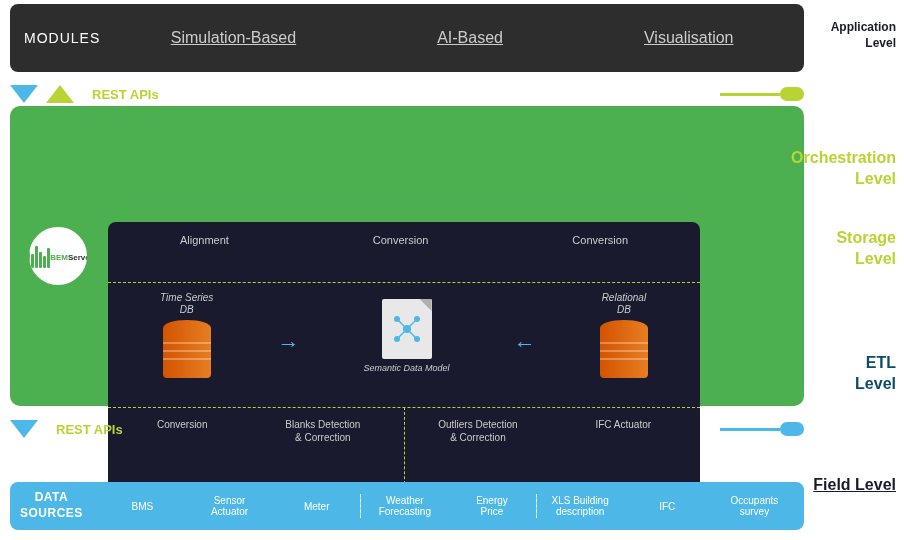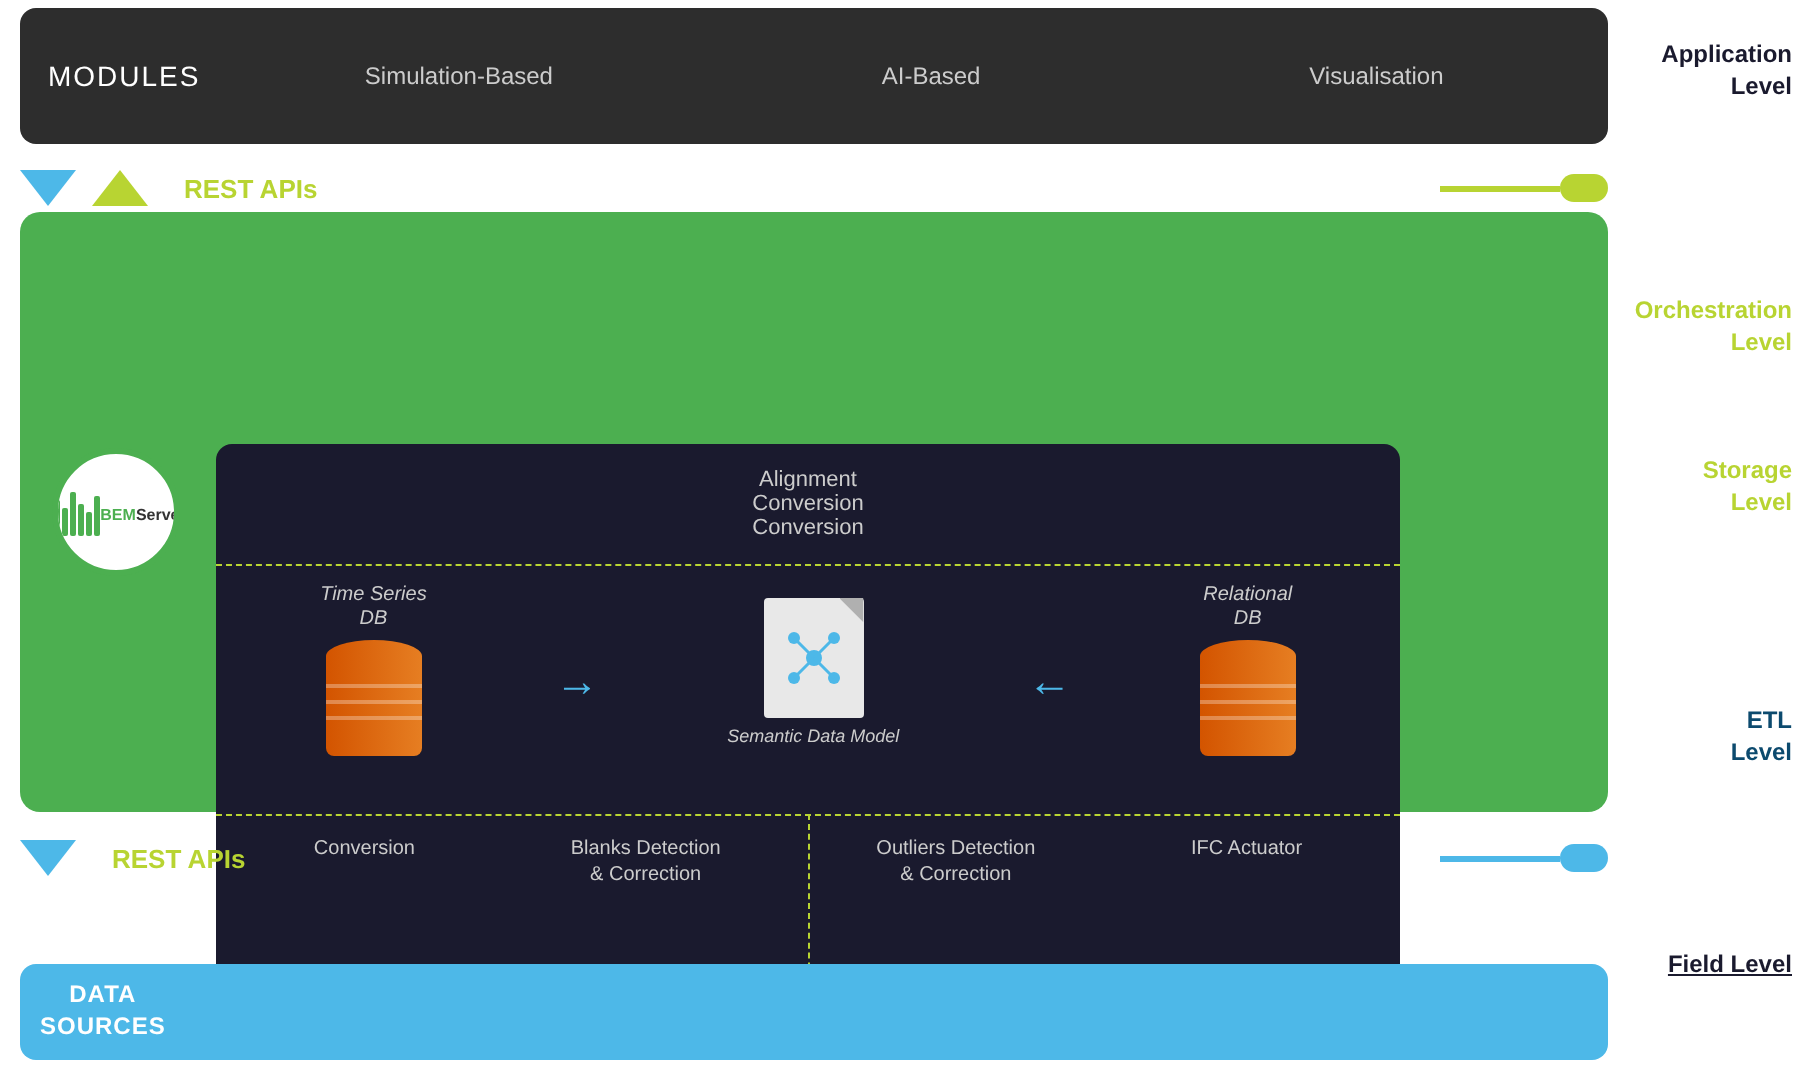--- a/index.html
+++ b/index.html
@@ -10,21 +10,21 @@
       background: #fff;
       overflow: hidden;
       position: relative;
     }
 
     
     .level-label {
       position: absolute;
       right: 0;
       font-weight: bold;
-      font-size: 12px;
+      font-size: 16px;
       text-align: right;
       line-height: 1.3;
       padding-right: 4px;
     }
 
     
     .app-level-bar {
       position: absolute;
       top: 4px;
       left: 10px;
@@ -44,21 +44,22 @@
       letter-spacing: 1px;
     }
     .app-modules {
       display: flex;
       gap: 0;
       flex: 1;
       justify-content: space-around;
     }
     .app-module-item {
       color: #ccc;
-      font-size: 12px;
+      font-size: 16px;
+      text-decoration: underline;
     }
 
     
     .rest-apis-top {
       position: absolute;
       top: 76px;
       left: 10px;
       right: 100px;
       height: 36px;
       display: flex;
@@ -171,21 +172,20 @@
       border-left: 1px dashed #b8d432;
     }
 
     
     .orch-row {
       position: absolute;
       top: 12px;
       left: 0; right: 0;
       display: flex;
       justify-content: space-around;
-      flex-direction: column;
     }
     .orch-item {
       color: #ccc;
       font-size: 11px;
       text-align: center;
     }
 
     
     .storage-row {
       position: absolute;
@@ -492,15 +492,27 @@
   <span class="rest-apis-label">REST APIs</span>
 
   <div style="position:absolute;right:0;top:50%;transform:translateY(-50%);display:flex;align-items:center;">
     <div style="width:60px;height:3px;background:#4db8e8;"></div>
     <div style="width:24px;height:14px;background:#4db8e8;border-radius:7px;"></div>
   </div>
 </div>
 
 <div class="field-level-bar">
   <div class="datasources-label">DATA<br>SOURCES</div>
+  <div class="field-items">
+    <div class="field-item">BMS</div>
+    <div class="field-item">Sensor<br>Actuator</div>
+    <div class="field-item">Meter</div>
+    <div class="field-separator"></div>
+    <div class="field-item">Weather<br>Forecasting</div>
+    <div class="field-item">Energy<br>Price</div>
+    <div class="field-separator"></div>
+    <div class="field-item">XLS Building<br>description</div>
+    <div class="field-item">IFC</div>
+    <div class="field-item">Occupants<br>survey</div>
+  </div>
 </div>
 
 <div class="level-label" style="top:475px;right:4px;color:#1a1a2e;text-decoration:underline;">Field Level</div>
 
 </body></html>

